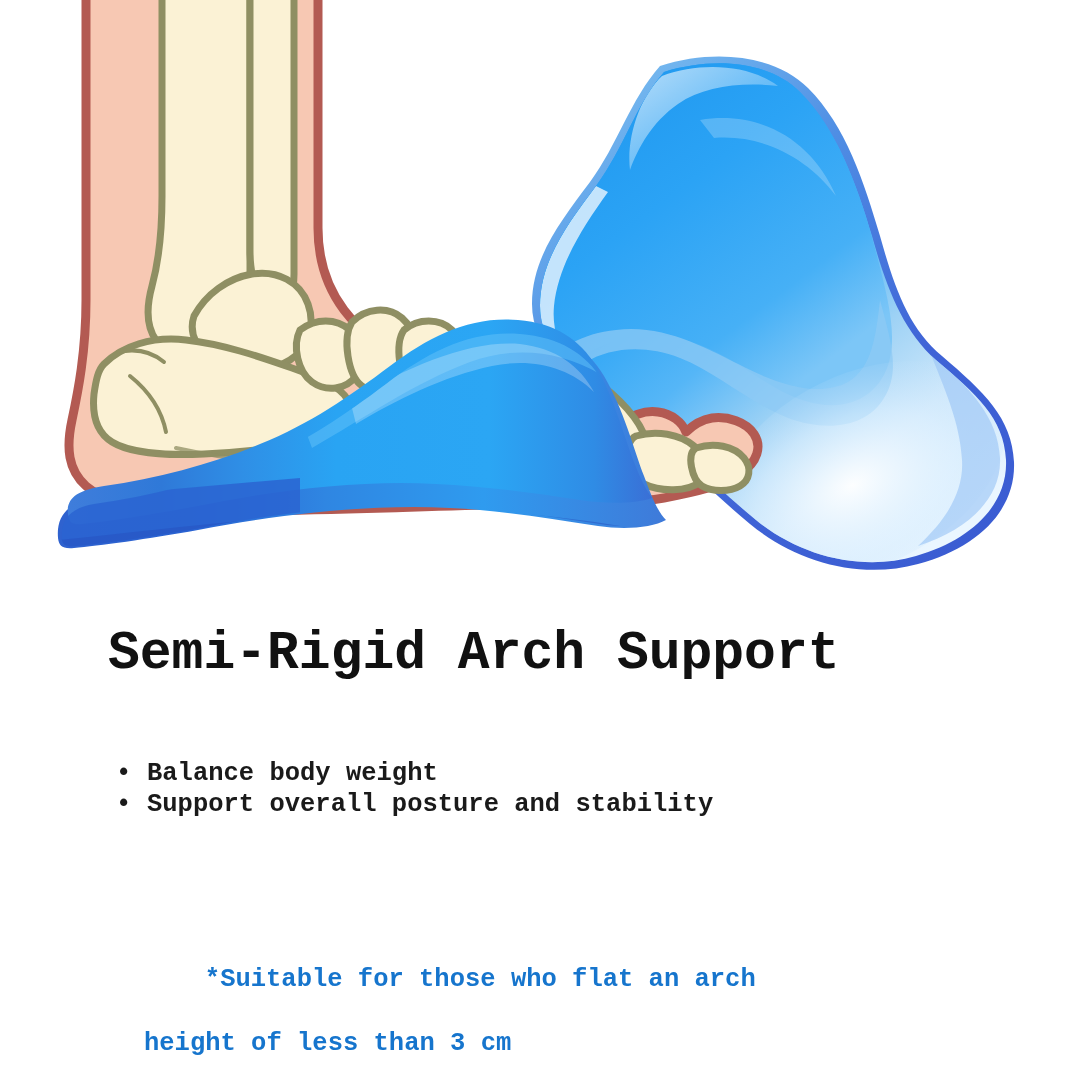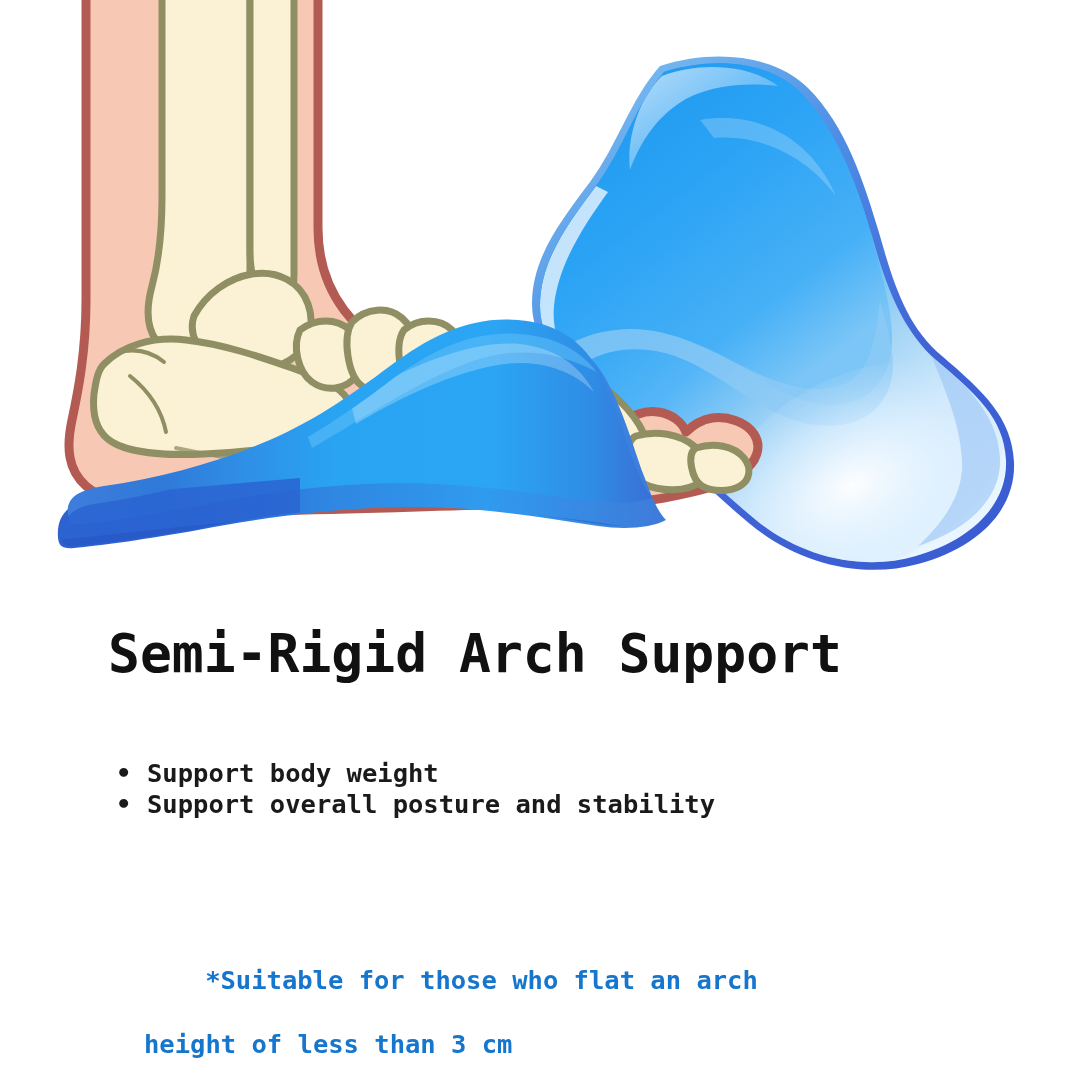--- a/index.html
+++ b/index.html
@@ -36,20 +36,21 @@
     height: 600px;
   }
 
   
   #text-block {
     position: absolute;
     left: 0;
     top: 600px;
     width: 979px;
     height: 480px;
+    font-family: Liberation Mono, monospace;
   }
 
   .title {
     position: absolute;
     left: 108px;
     top: 24px;
     font-size: 53px;
     font-weight: bold;
     letter-spacing: 0px;
     color: #111111;
@@ -426,21 +427,21 @@
   </div>
 
   <div id="text-block">
 
     <div class="title">Semi-Rigid Arch Support</div>
 
 
     <ul class="bullet-list">
       <li>
         <span class="dot">•</span>
-        <span>Support body weight</span>
+        <span>Balance body weight</span>
       </li>
       <li>
         <span class="dot">•</span>
         <span>Support overall posture and stability</span>
       </li>
     </ul>
 
     <div class="footnote">
       <span class="line1">*Suitable for those who flat an arch</span>
       <span class="line2">height of less than 3 cm</span>

